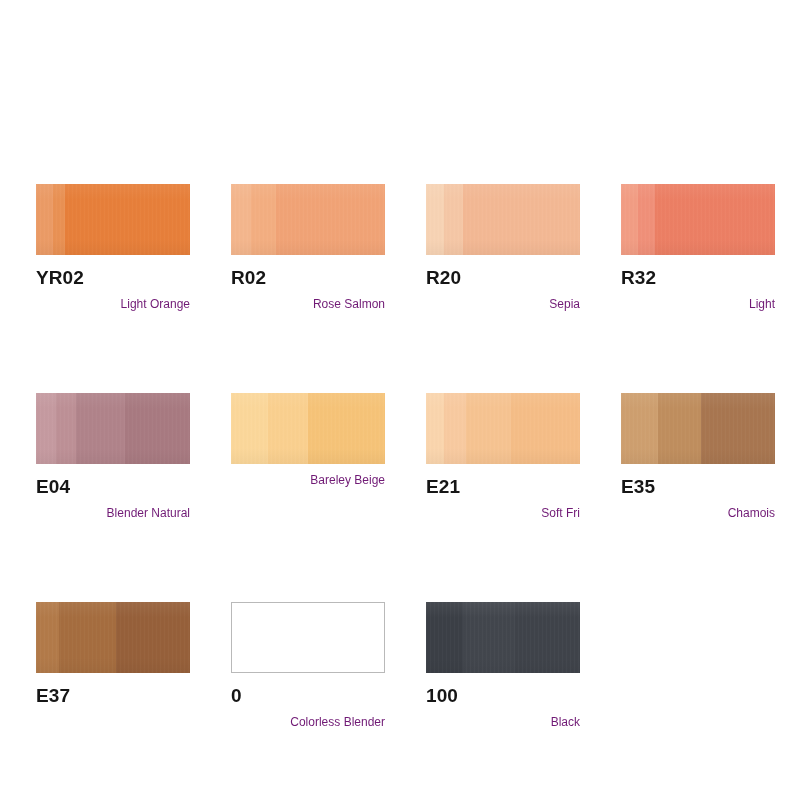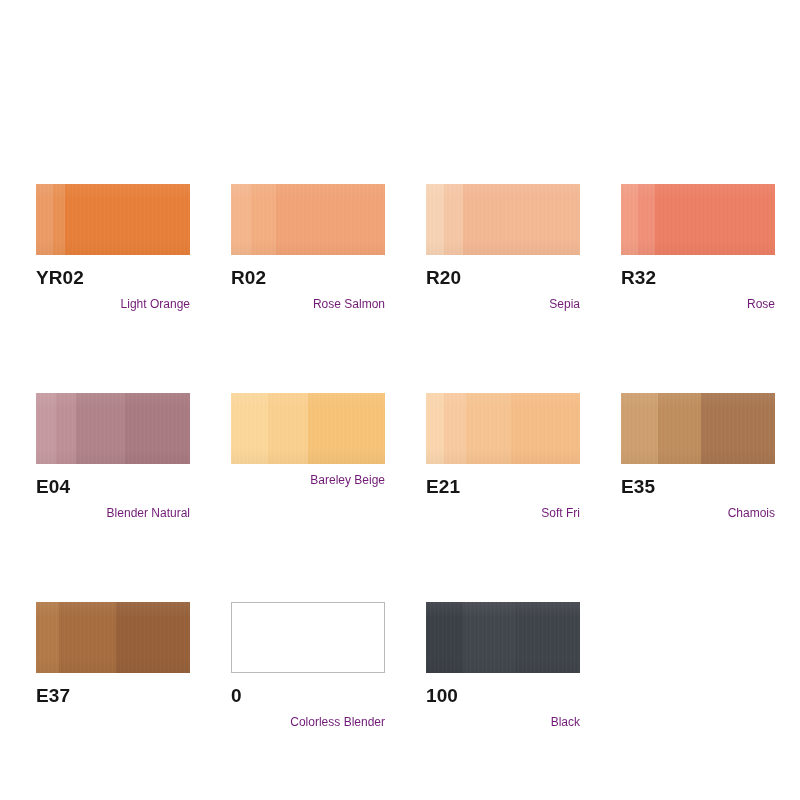--- a/index.html
+++ b/index.html
@@ -141,21 +141,21 @@
       </div>
       <div class="swatch-cell">
         <div class="swatch-chip" style="background: rgb(237, 131, 104);">
           <div class="chip-band" style="left: 0%; width: 11%; background: rgb(242, 157, 132);"></div>
           <div class="chip-band" style="left: 11%; width: 11%; background: rgb(240, 144, 121);"></div>
           <div class="chip-band" style="left: 22%; width: 78%; background: rgb(236, 127, 100);"></div>
           <div class="chip-grain"></div>
           <div class="chip-sheen"></div>
         </div>
         <div class="swatch-code">R32</div>
-        <div class="swatch-name">Rose</div>
+        <div class="swatch-name">Light</div>
       </div>
       <div class="swatch-cell">
         <div class="swatch-chip" style="background: rgb(176, 131, 138);">
           <div class="chip-band" style="left: 0%; width: 13%; background: rgb(197, 154, 160);"></div>
           <div class="chip-band" style="left: 13%; width: 13%; background: rgb(189, 144, 150);"></div>
           <div class="chip-band" style="left: 26%; width: 32%; background: rgb(176, 131, 138);"></div>
           <div class="chip-band" style="left: 58%; width: 42%; background: rgb(168, 122, 129);"></div>
           <div class="chip-grain"></div>
           <div class="chip-sheen"></div>
         </div>

